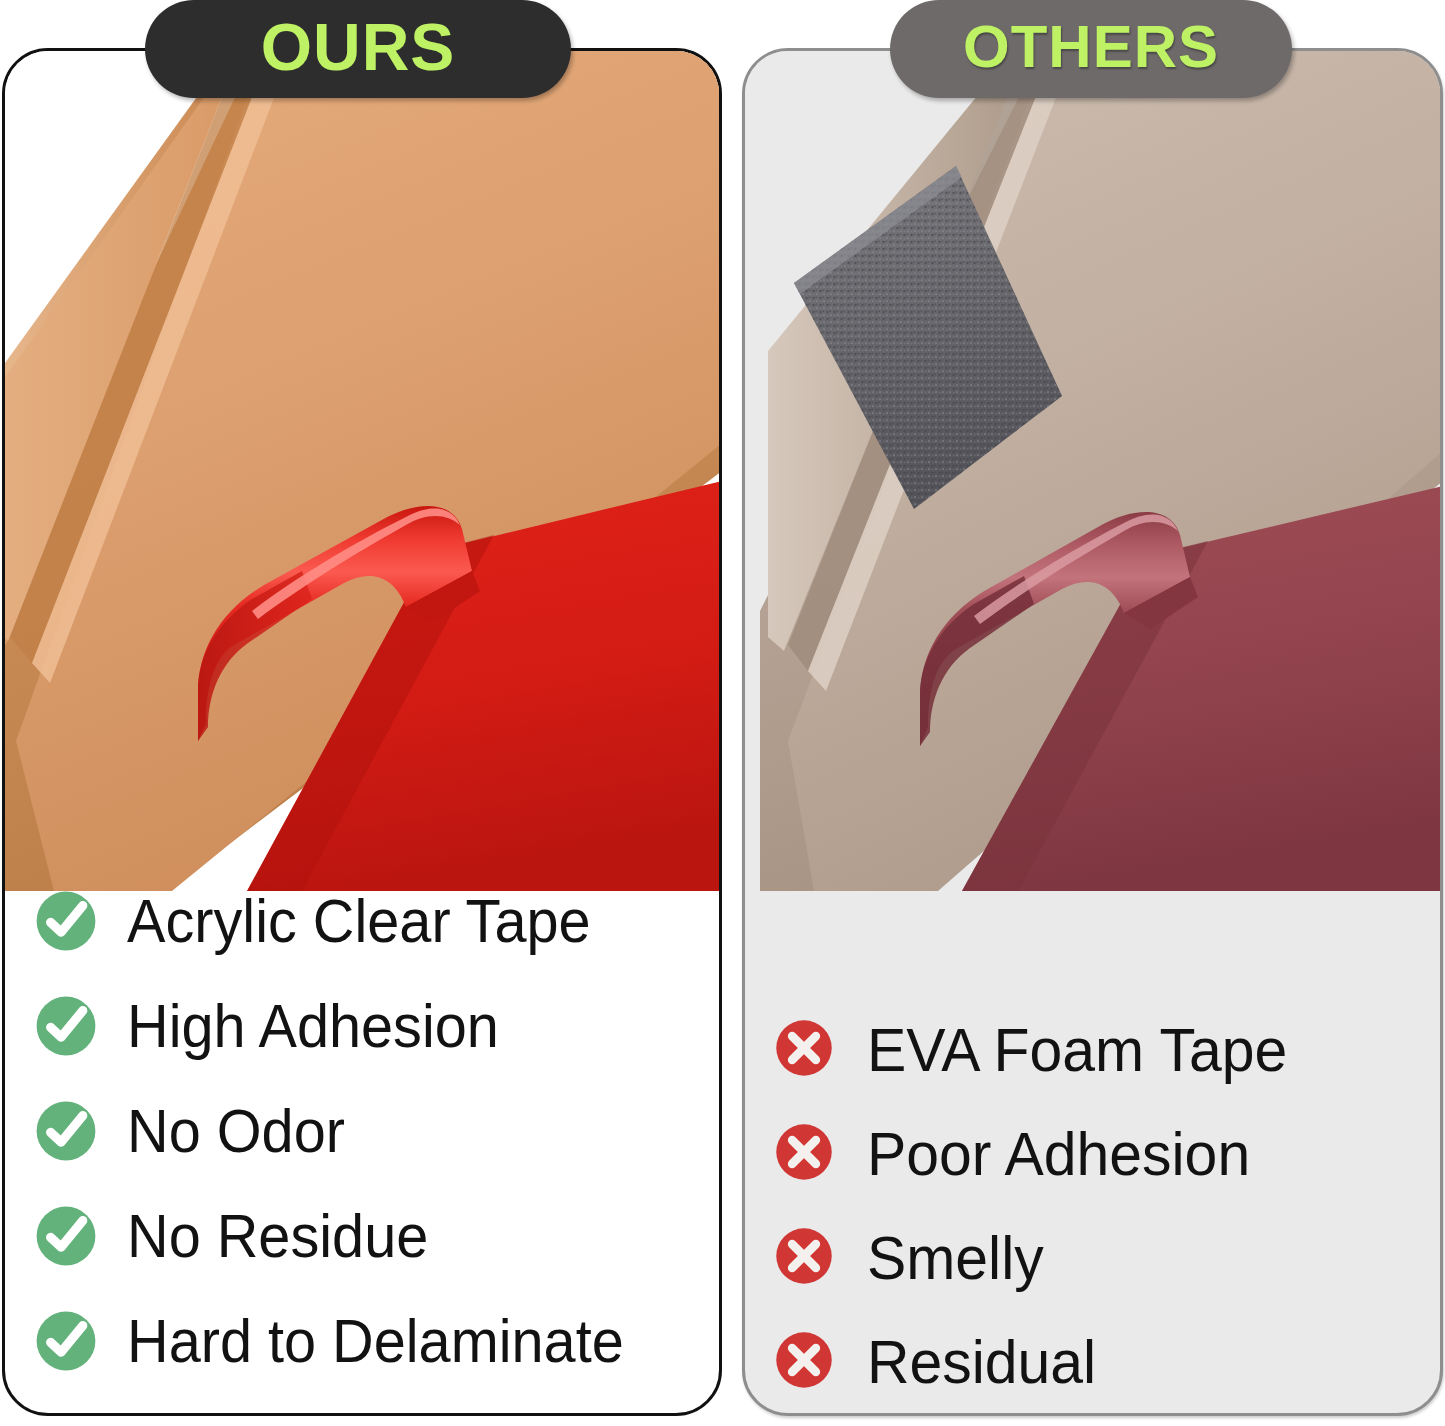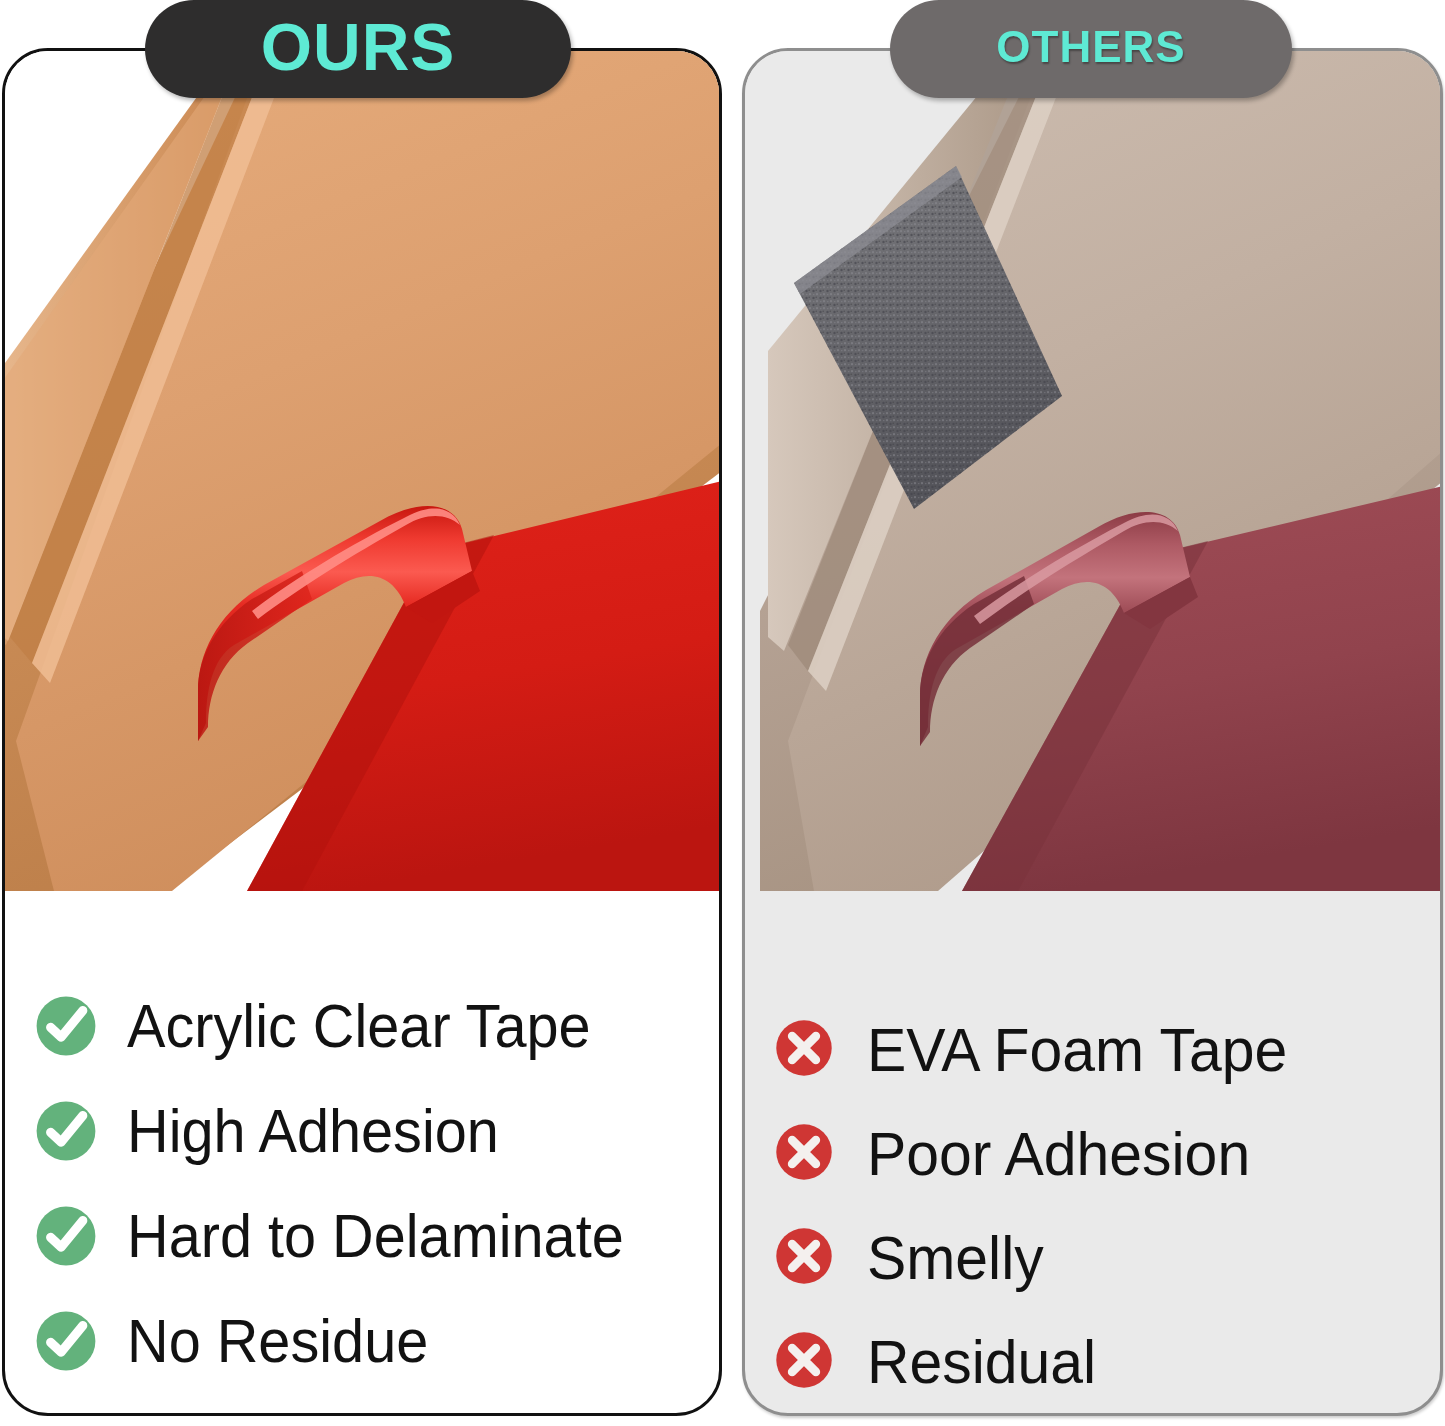--- a/index.html
+++ b/index.html
@@ -48,36 +48,36 @@
     top:0px;
     height:98px;
     border-radius:49px;
     display:flex; align-items:center; justify-content:center;
     z-index:40;
     letter-spacing:1px;
   }
   .badge span{
     font-weight:bold;
     font-size:66px;
-    color:#5eead4;
+    color:#bef264;
     font-family:"Liberation Sans", sans-serif;
     line-height:1;
     transform:translateY(-2px);
   }
   .badge-ours{
     left:145px; width:426px;
     background:#2e2d2d;
     box-shadow:2px 3px 4px rgba(0,0,0,.28);
   }
   .badge-others{
     left:890px; width:402px;
     background:#6e6a6a;
     box-shadow:2px 3px 4px rgba(0,0,0,.28);
   }
-  .badge-others span{ font-size:44px; text-shadow:1px 2px 2px rgba(0,0,0,.35); }
+  .badge-others span{ font-size:60px; text-shadow:1px 2px 2px rgba(0,0,0,.35); }
 
   
   .photo{
     position:absolute;
     left:0; right:0;
     top:0;
     height:840px;
     overflow:hidden;
   }
   .photo svg{ display:block; width:100%; height:100%; }
@@ -205,39 +205,48 @@
         <div class="feature-row">
           <span class="ico">
             <svg viewBox="0 0 100 100">
               <circle cx="50" cy="50" r="42" fill="#63b27c"></circle>
               <path d="M28 52 L43 66 L74 28" fill="none" stroke="#ffffff" stroke-width="13" stroke-linecap="round" stroke-linejoin="round"></path>
             </svg>
           </span>
           <span class="feature-label">High Adhesion</span>
         </div>
 
+        <div class="feature-row">
+          <span class="ico">
+            <svg viewBox="0 0 100 100">
+              <circle cx="50" cy="50" r="42" fill="#63b27c"></circle>
+              <path d="M28 52 L43 66 L74 28" fill="none" stroke="#ffffff" stroke-width="13" stroke-linecap="round" stroke-linejoin="round"></path>
+            </svg>
+          </span>
+          <span class="feature-label">No Odor</span>
+        </div>
+
+        <div class="feature-row">
+          <span class="ico">
+            <svg viewBox="0 0 100 100">
+              <circle cx="50" cy="50" r="42" fill="#63b27c"></circle>
+              <path d="M28 52 L43 66 L74 28" fill="none" stroke="#ffffff" stroke-width="13" stroke-linecap="round" stroke-linejoin="round"></path>
+            </svg>
+          </span>
+          <span class="feature-label">No Residue</span>
+        </div>
 
         <div class="feature-row">
           <span class="ico">
             <svg viewBox="0 0 100 100">
               <circle cx="50" cy="50" r="42" fill="#63b27c"></circle>
               <path d="M28 52 L43 66 L74 28" fill="none" stroke="#ffffff" stroke-width="13" stroke-linecap="round" stroke-linejoin="round"></path>
             </svg>
           </span>
           <span class="feature-label">Hard to Delaminate</span>
-        </div>
-
-        <div class="feature-row">
-          <span class="ico">
-            <svg viewBox="0 0 100 100">
-              <circle cx="50" cy="50" r="42" fill="#63b27c"></circle>
-              <path d="M28 52 L43 66 L74 28" fill="none" stroke="#ffffff" stroke-width="13" stroke-linecap="round" stroke-linejoin="round"></path>
-            </svg>
-          </span>
-          <span class="feature-label">No Residue</span>
         </div>
 
       </div>
     </div>
   </section>
 
   <section class="panel panel-others">
     <div class="panel-inner">
 
       <div class="photo">

